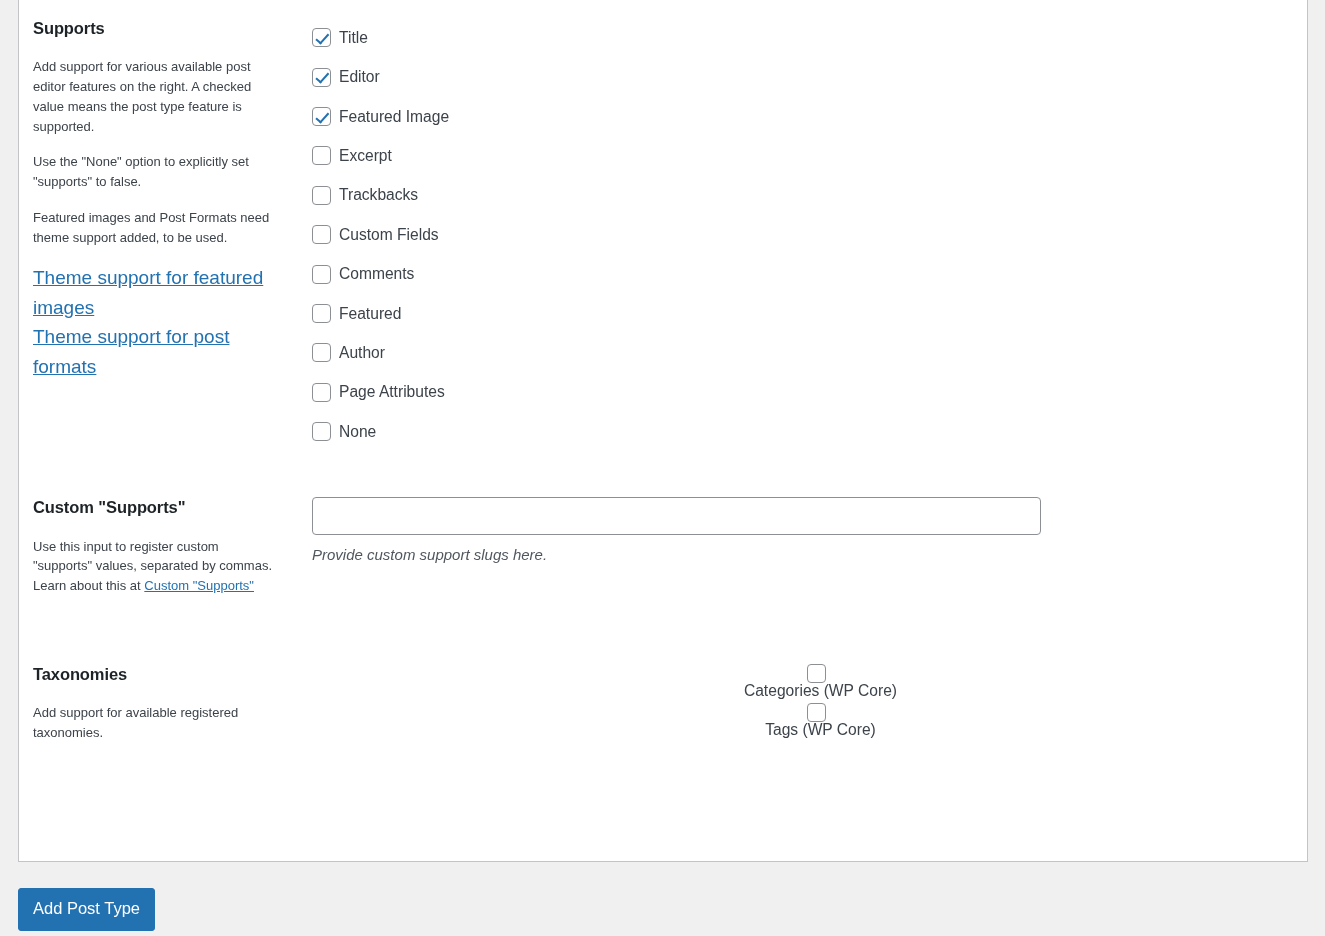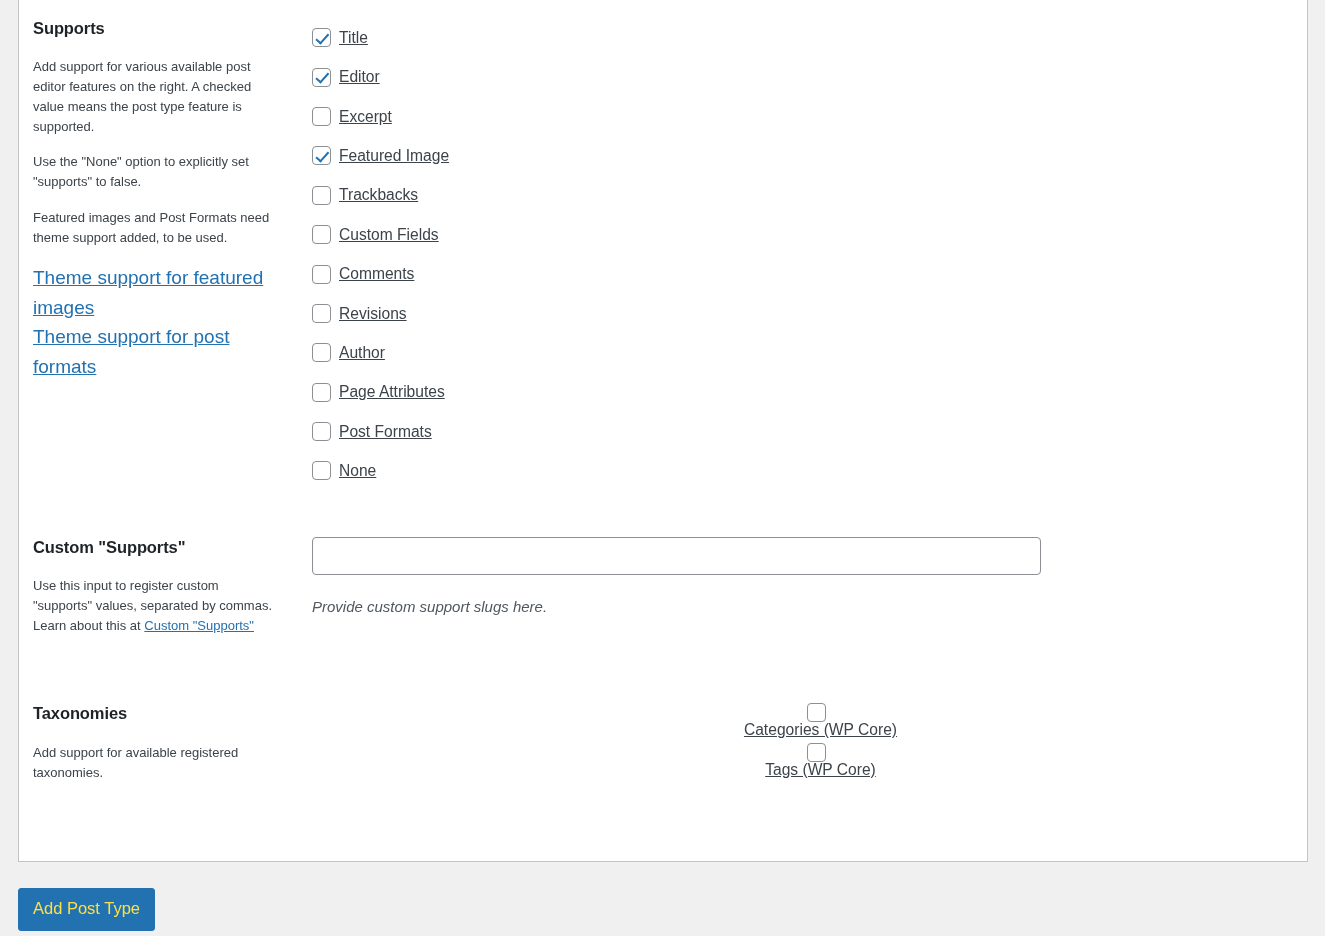--- a/index.html
+++ b/index.html
@@ -112,21 +112,20 @@
     border: solid #2271b1;
     border-width: 0 2.4px 2.4px 0;
     transform: rotate(42deg);
   }
   .cb-label {
     font-size: 15.6px;
     color: #3c434a;
     margin-left: 8px;
     line-height: 1;
     white-space: nowrap;
-    text-decoration: underline;
   }
 
   
   .text-input {
     width: 729px;
     height: 38px;
     border: 1px solid #8c8f94;
     border-radius: 4px;
     background: #fff;
     font-family: "Liberation Sans", sans-serif;
@@ -134,35 +133,35 @@
     color: #2c3338;
     padding: 0 8px;
     box-sizing: border-box;
     outline: none;
     display: block;
   }
   .input-help {
     font-size: 15px;
     font-style: italic;
     color: #50575e;
-    margin-top: 22px;
+    margin-top: 10px;
     line-height: 1.3;
   }
 
   
   .submit-wrap {
     position: absolute;
     left: 18px;
     top: 888px;
   }
   .btn-primary {
     background: #2271b1;
     border: 1px solid #2271b1;
     border-radius: 3px;
-    color: #fde047;
+    color: #ffffff;
     font-family: "Liberation Sans", sans-serif;
     font-size: 16.5px;
     line-height: 1;
     padding: 11px 14px 13px 14px;
     cursor: pointer;
     display: inline-block;
   }
 </style>
 </head>
 <body>
@@ -189,63 +188,59 @@
             <span class="cb checked"></span>
             <span class="cb-label">Title</span>
           </label>
 
           <label class="cb-item">
             <span class="cb checked"></span>
             <span class="cb-label">Editor</span>
           </label>
 
           <label class="cb-item">
-            <span class="cb"></span>
-            <span class="cb-label">Excerpt</span>
-          </label>
-
-          <label class="cb-item">
             <span class="cb checked"></span>
             <span class="cb-label">Featured Image</span>
           </label>
 
           <label class="cb-item">
             <span class="cb"></span>
+            <span class="cb-label">Excerpt</span>
+          </label>
+
+          <label class="cb-item">
+            <span class="cb"></span>
             <span class="cb-label">Trackbacks</span>
           </label>
 
           <label class="cb-item">
             <span class="cb"></span>
             <span class="cb-label">Custom Fields</span>
           </label>
 
           <label class="cb-item">
             <span class="cb"></span>
             <span class="cb-label">Comments</span>
           </label>
 
           <label class="cb-item">
             <span class="cb"></span>
-            <span class="cb-label">Revisions</span>
+            <span class="cb-label">Featured</span>
           </label>
 
           <label class="cb-item">
             <span class="cb"></span>
             <span class="cb-label">Author</span>
           </label>
 
           <label class="cb-item">
             <span class="cb"></span>
             <span class="cb-label">Page Attributes</span>
           </label>
 
-          <label class="cb-item">
-            <span class="cb"></span>
-            <span class="cb-label">Post Formats</span>
-          </label>
 
           <label class="cb-item">
             <span class="cb"></span>
             <span class="cb-label">None</span>
           </label>
 
         </div>
       </div>
     </div>
 

